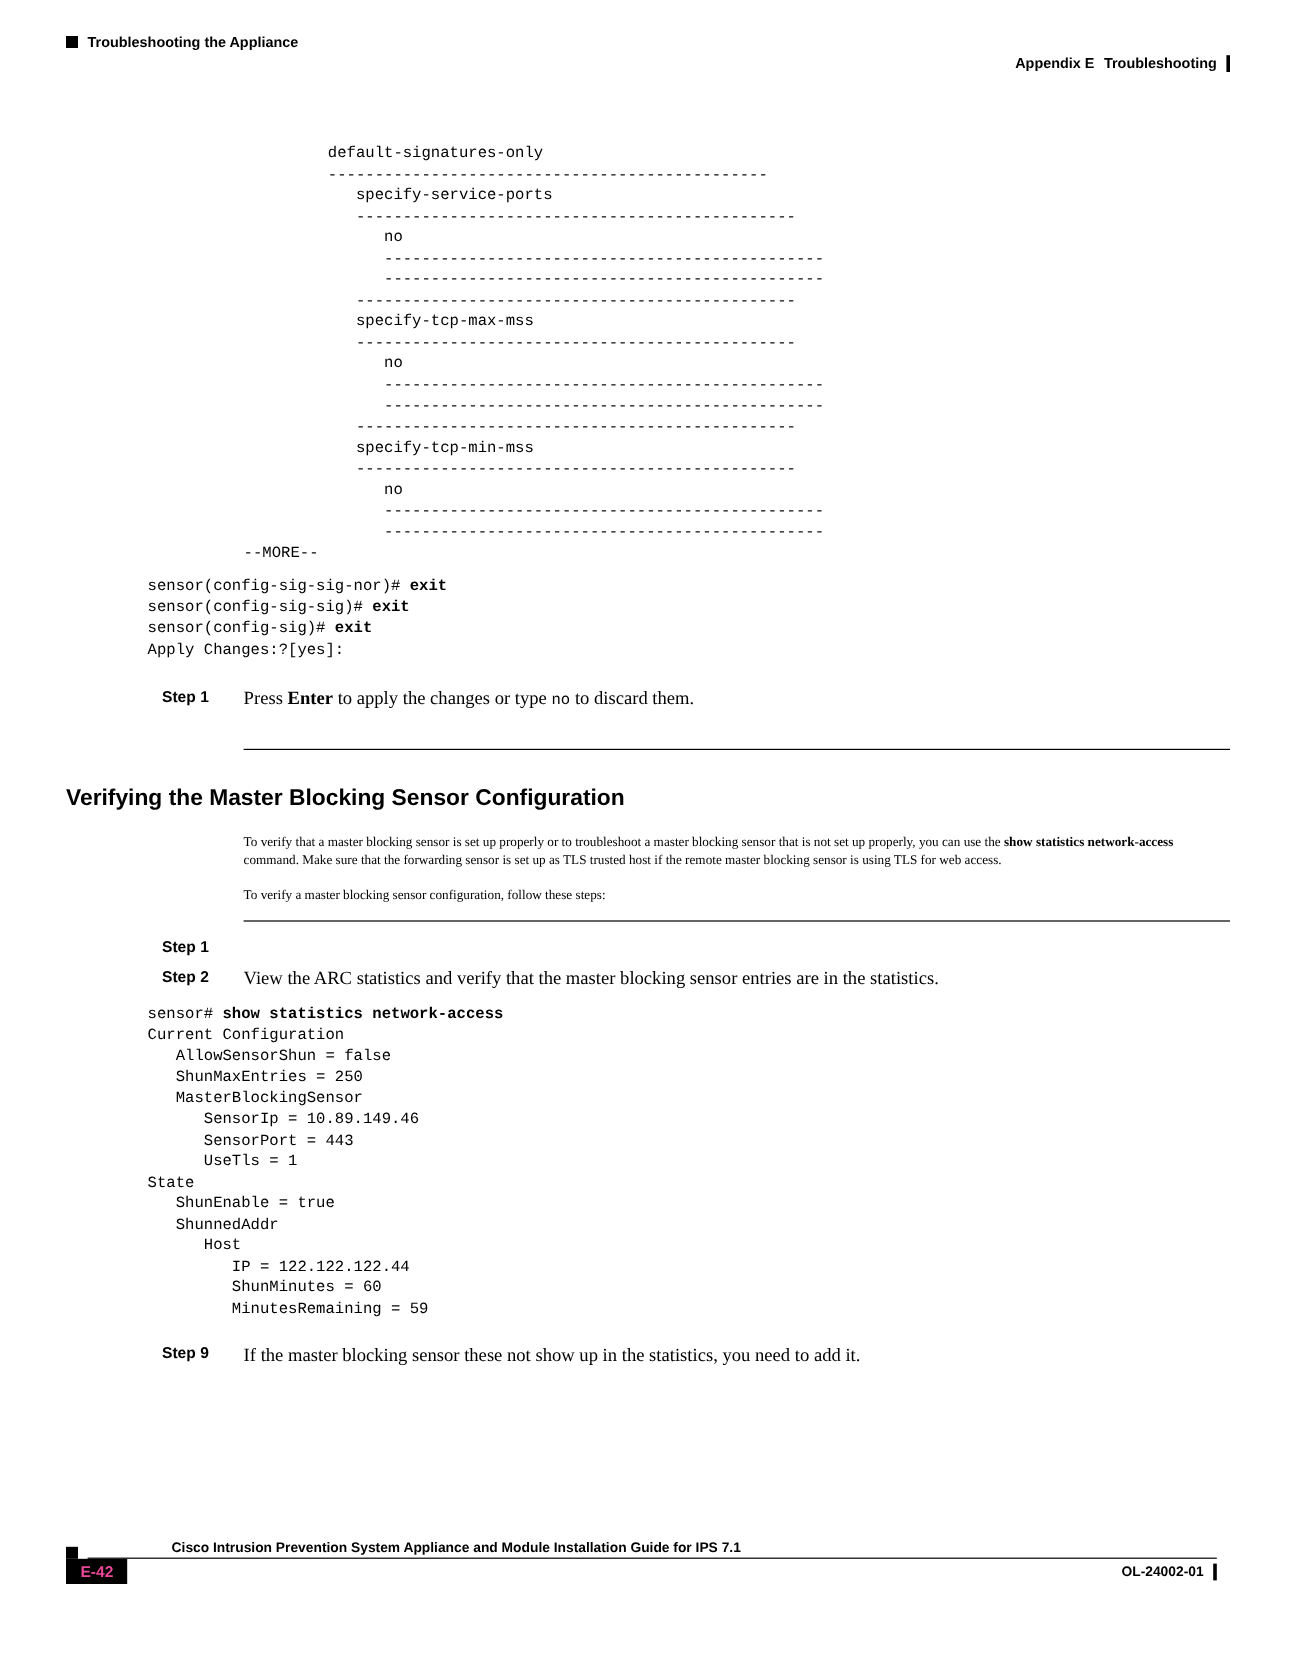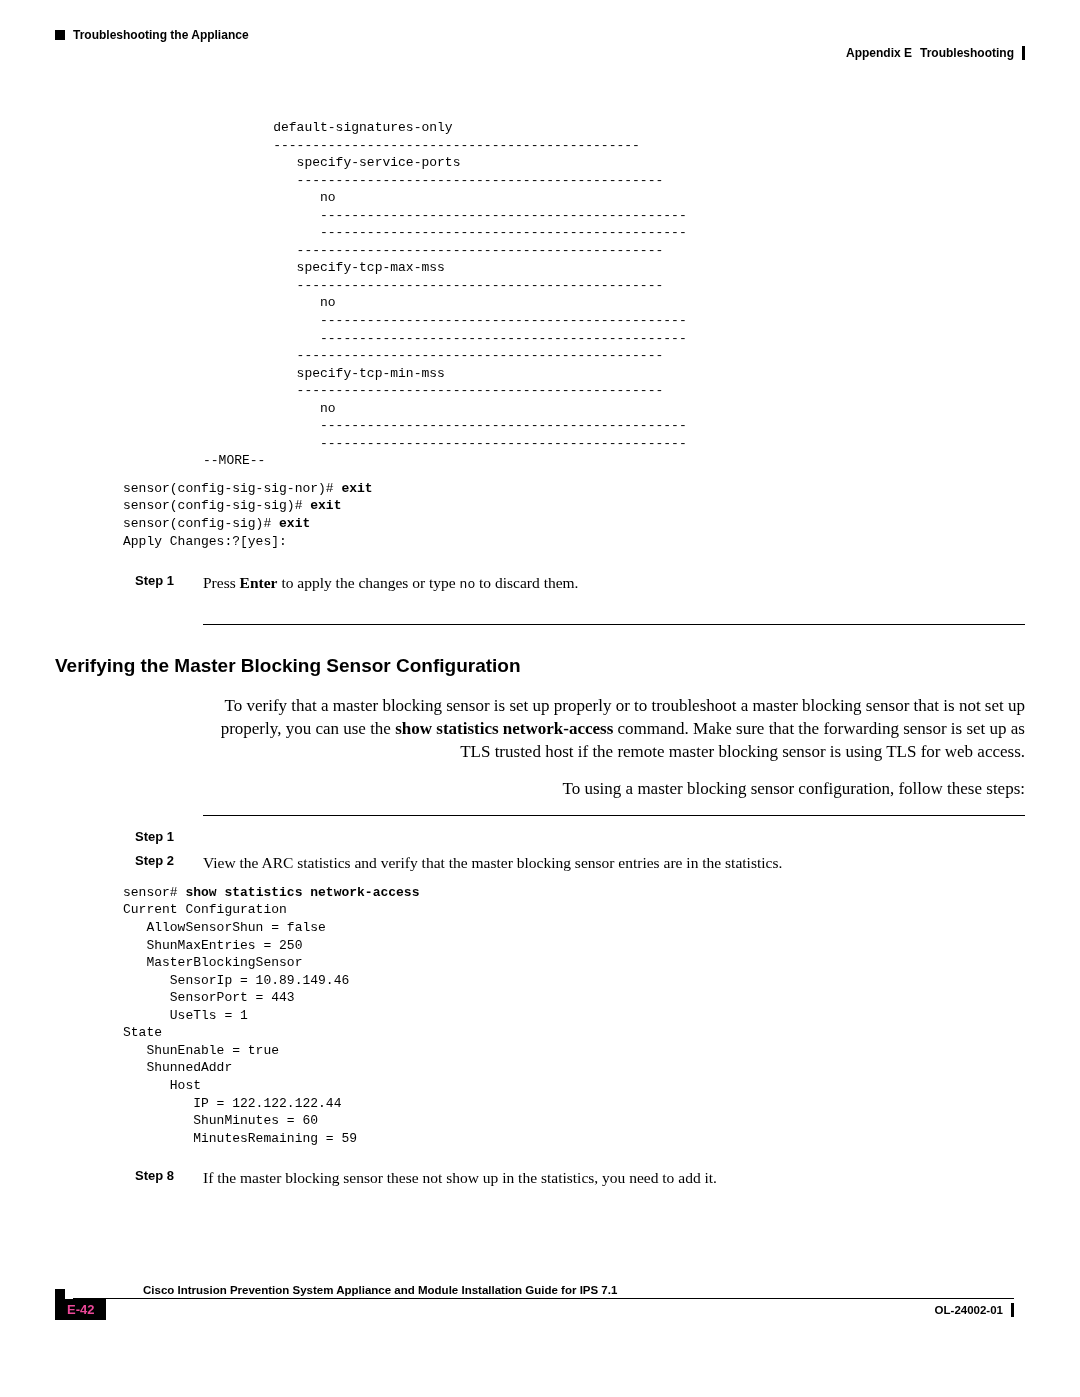--- a/index.html
+++ b/index.html
@@ -94,24 +94,23 @@
     margin: 30px 0 30px 0;
   }
   h2.section {
     font-family: Arial, Helvetica, sans-serif;
     font-size: 19px;
     font-weight: bold;
     margin: 30px 0 18px 0;
   }
   .body-para {
     margin-left: 148px;
-    font-size: 17px;
+    font-size: 11px;
     line-height: 1.35;
     margin-bottom: 14px;
-    text-align: right;
   }
   .hr-top {
     border: none;
     border-top: 1px solid #000;
     margin: 14px 0 10px 148px;
   }
   .footer {
     position: absolute;
     bottom: 20px;
     left: 55px;
@@ -213,21 +212,21 @@
     <div class="step-label">Step 1</div>
     <div class="step-body"><span>Press </span><span class="bold-serif">Enter</span><span> to apply the changes or type </span><span class="inline-mono">no</span><span> to discard them.</span></div>
   </div>
 
   <hr class="hr-thin" style="margin-left:148px;">
 
   <h2 class="section">Verifying the Master Blocking Sensor Configuration</h2>
 
   <div class="body-para"><span>To verify that a master blocking sensor is set up properly or to troubleshoot a master blocking sensor that is not set up properly, you can use the </span><span class="bold-serif">show statistics network-access</span><span> command. Make sure that the forwarding sensor is set up as TLS trusted host if the remote master blocking sensor is using TLS for web access.</span></div>
 
-  <div class="body-para">To using a master blocking sensor configuration, follow these steps:</div>
+  <div class="body-para">To verify a master blocking sensor configuration, follow these steps:</div>
 
   <hr class="hr-top">
 
   <div class="step-row">
     <div class="step-label">Step 1</div>
   </div>
 
   <div class="step-row" style="margin-top:6px;">
     <div class="step-label">Step 2</div>
     <div class="step-body">View the ARC statistics and verify that the master blocking sensor entries are in the statistics.</div>
@@ -243,21 +242,21 @@
       UseTls = 1
 State
    ShunEnable = true
    ShunnedAddr
       Host
          IP = 122.122.122.44
          ShunMinutes = 60
          MinutesRemaining = 59</span></div>
 
   <div class="step-row" style="margin-top:20px;">
-    <div class="step-label">Step 8</div>
+    <div class="step-label">Step 9</div>
     <div class="step-body">If the master blocking sensor these not show up in the statistics, you need to add it.</div>
   </div>
 
   <div class="footer">
     <div class="footer-title-row">
       <span class="footer-sq"></span>
       <div class="footer-title-text">Cisco Intrusion Prevention System Appliance and Module Installation Guide for IPS 7.1</div>
     </div>
     <div class="footer-bottom">
       <span class="page-badge">E-42</span>

